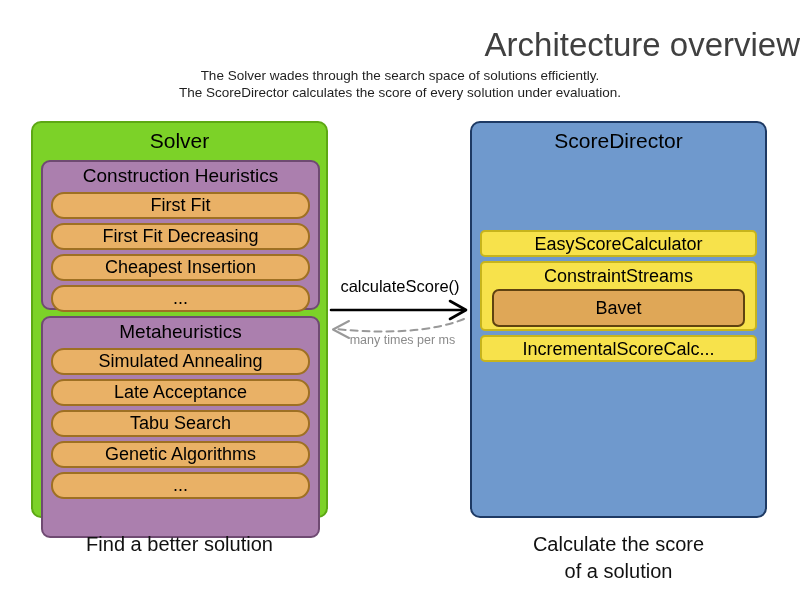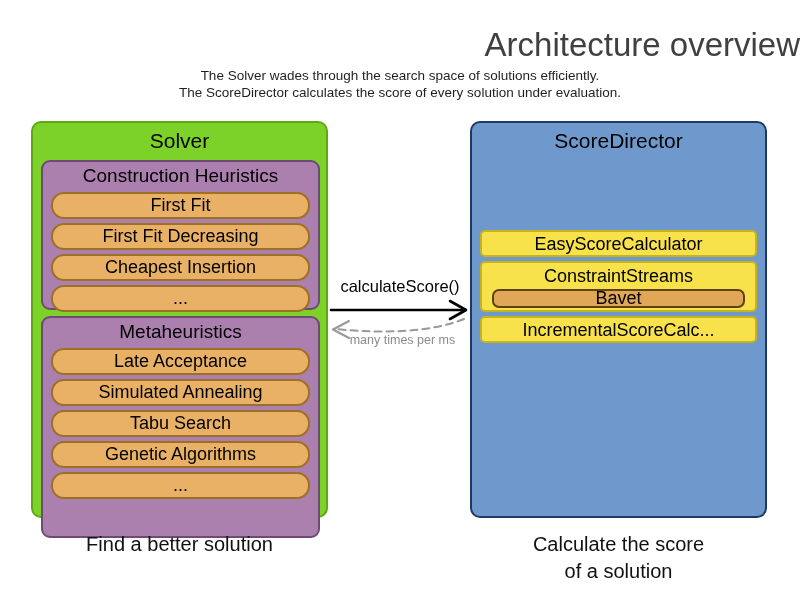--- a/index.html
+++ b/index.html
@@ -64,21 +64,21 @@
     background: var(--yellow-fill);
     border: 2px solid var(--yellow-border);
     border-radius: 5px;
     margin-bottom: 4px;
     text-align: center; font-size: 18px; color: #000;
   }
   .calc-simple { height: 27px; line-height: 24px; }
   .calc-nested { padding-bottom: 2px; }
   .calc-nested-label { height: 26px; line-height: 26px; }
   .bavet {
-    height: 19px; margin: 0 10px;
+    height: 38px; margin: 0 10px;
     background: var(--bavet-fill);
     border: 2px solid var(--bavet-border);
     border-radius: 7px;
     display: flex; align-items: center; justify-content: center;
     font-size: 18px; color: #000;
   }
 
   .arrows-svg { position: absolute; left: 0; top: 0; pointer-events: none; }
   .call-label {
     position: absolute; left: 325px; top: 277px; width: 150px;
@@ -112,22 +112,22 @@
   <div class="group group-ch">
     <div class="group-title">Construction Heuristics</div>
     <div class="algo-item">First Fit</div>
     <div class="algo-item">First Fit Decreasing</div>
     <div class="algo-item">Cheapest Insertion</div>
     <div class="algo-item">...</div>
   </div>
 
   <div class="group group-mh">
     <div class="group-title">Metaheuristics</div>
+    <div class="algo-item">Simulated Annealing</div>
     <div class="algo-item">Late Acceptance</div>
-    <div class="algo-item">Simulated Annealing</div>
     <div class="algo-item">Tabu Search</div>
     <div class="algo-item">Genetic Algorithms</div>
     <div class="algo-item">...</div>
   </div>
 </div>
 
 <div class="big-box sd-box">
   <div class="big-box-title">ScoreDirector</div>
 
   <div class="calc-stack">

